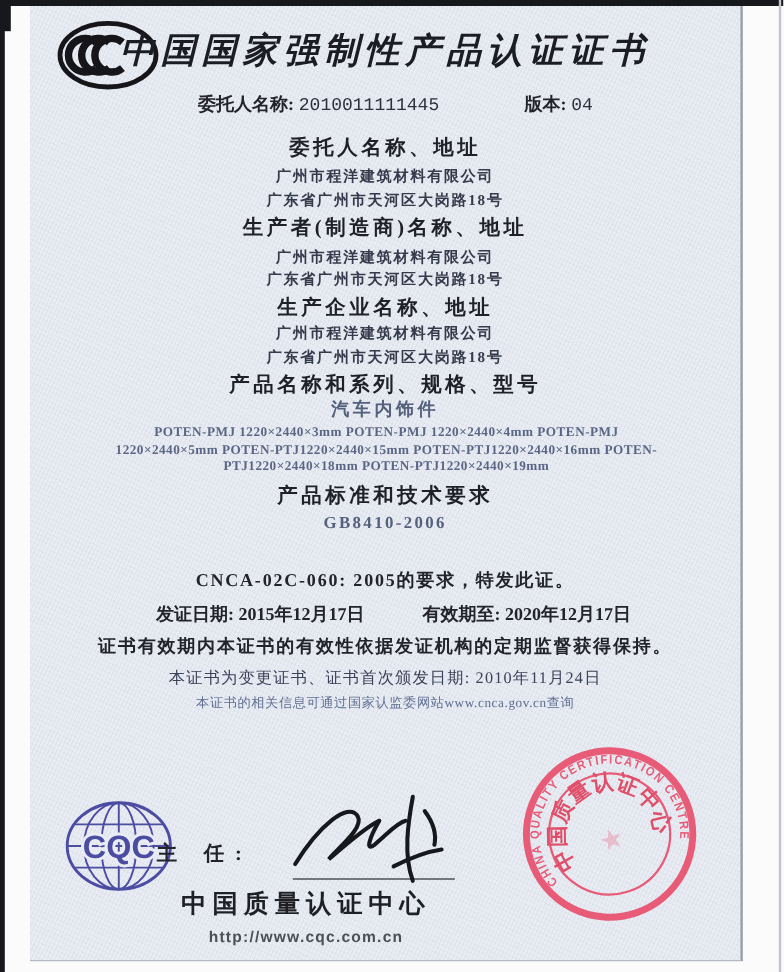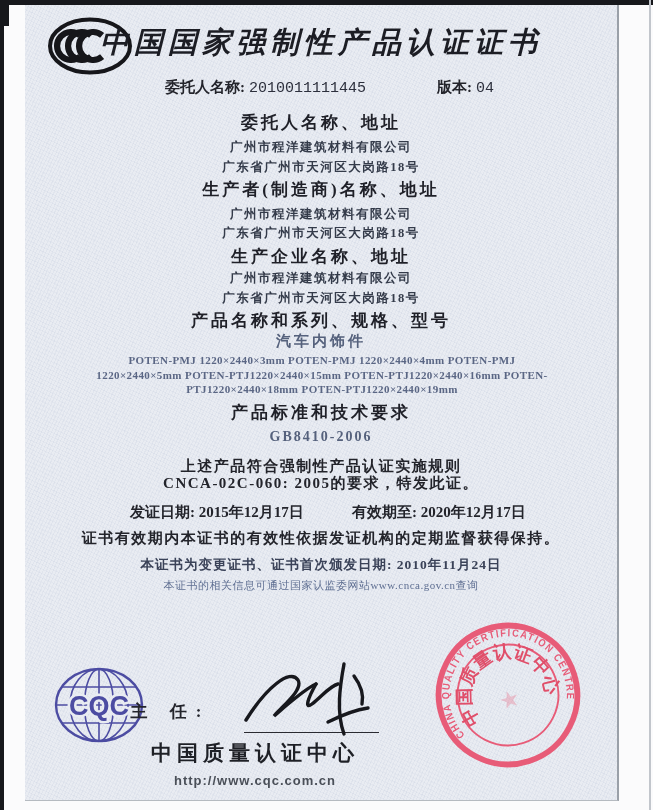--- a/index.html
+++ b/index.html
@@ -26,21 +26,21 @@
   .h{font-size:17px;font-weight:700;letter-spacing:3px;color:#1f2028;}
   .t{font-size:12.5px;font-weight:600;letter-spacing:1.5px;color:#343b4a;}
   .soft{color:#55617c;}
   .models{top:348px;left:47px;width:500px;font-size:11px;line-height:14.5px;
           color:#5a6684;letter-spacing:0.4px;font-weight:600;text-align:center;position:absolute;}
   .stmt{font-size:15px;font-weight:700;letter-spacing:1.5px;color:#23242b;}
   .daterow{top:498px;height:20px;}
   .daterow span{font-size:15px;font-weight:700;color:#23242b;white-space:nowrap;}
   .d1{position:absolute;left:105px;top:0;}
   .d2{position:absolute;left:327px;top:0;}
-  .note-mid{font-size:13.5px;font-weight:700;color:#3a4258;letter-spacing:1px;}
+  .note-mid{font-size:13.5px;font-weight:400;color:#3a4258;letter-spacing:1px;}
   .note-faint{font-size:11px;font-weight:500;color:#5f6f92;letter-spacing:0.5px;text-align:center;}
   .footer-block{position:absolute;left:0;top:650px;width:460px;text-align:center;}
   .director-row{display:flex;justify-content:center;align-items:flex-end;height:78px;gap:28px;}
   .director-label{font-size:17px;font-weight:700;letter-spacing:9px;color:#23242b;padding-bottom:10px;}
   .sig-line{position:relative;display:inline-block;width:135px;border-bottom:1.6px solid #2a2b31;
             height:70px;margin-left:6px;}
   .sig-svg{position:absolute;left:-12px;bottom:-8px;}
   .org-name{margin-top:6px;font-size:21px;font-weight:700;letter-spacing:5px;color:#1e2026;}
   .org-addr{margin-top:9px;font-size:12px;font-weight:600;letter-spacing:1px;color:#3a4254;}
   .org-web{margin-top:6px;font-family:"Liberation Sans","DejaVu Sans",sans-serif;
@@ -93,21 +93,20 @@
     <div class="abs t soft" style="top:327px;font-size:15px;letter-spacing:3px;">汽车内饰件</div>
     <div class="models">
       <div>POTEN-PMJ 1220×2440×3mm POTEN-PMJ 1220×2440×4mm POTEN-PMJ</div>
       <div>1220×2440×5mm POTEN-PTJ1220×2440×15mm POTEN-PTJ1220×2440×16mm POTEN-</div>
       <div>PTJ1220×2440×18mm POTEN-PTJ1220×2440×19mm</div>
     </div>
 
     <div class="abs h" style="top:396px">产品标准和技术要求</div>
     <div class="abs t soft" style="top:424px;font-size:14px;letter-spacing:2px;">GB8410-2006</div>
 
-    <div class="abs stmt" style="top:452px">上述产品符合强制性产品认证实施规则</div>
     <div class="abs stmt" style="top:469px">CNCA-02C-060: 2005的要求，特发此证。</div>
 
     <div class="abs daterow">
       <span class="d1">
         <span>发证日期:</span>
         <span>2015年12月17日</span>
       </span>
       <span class="d2">
         <span>有效期至:</span>
         <span>2020年12月17日</span>

